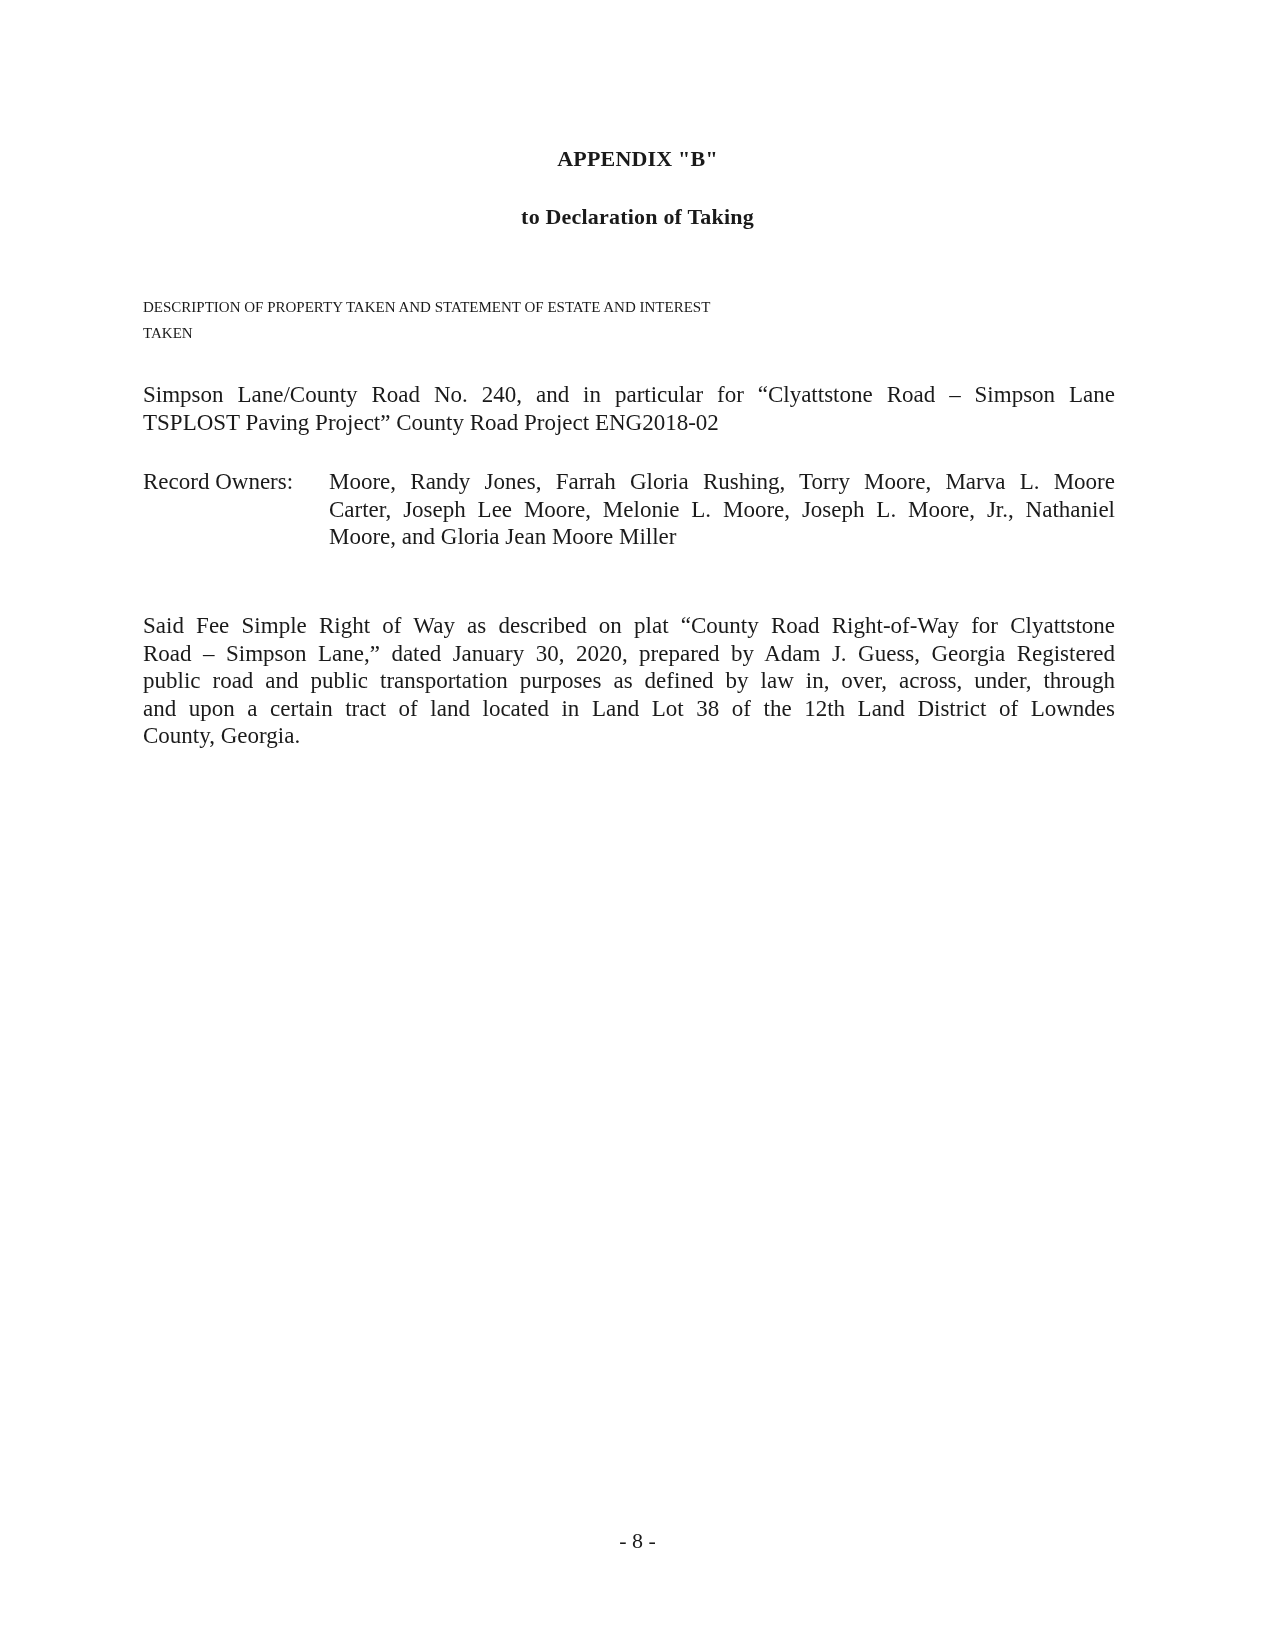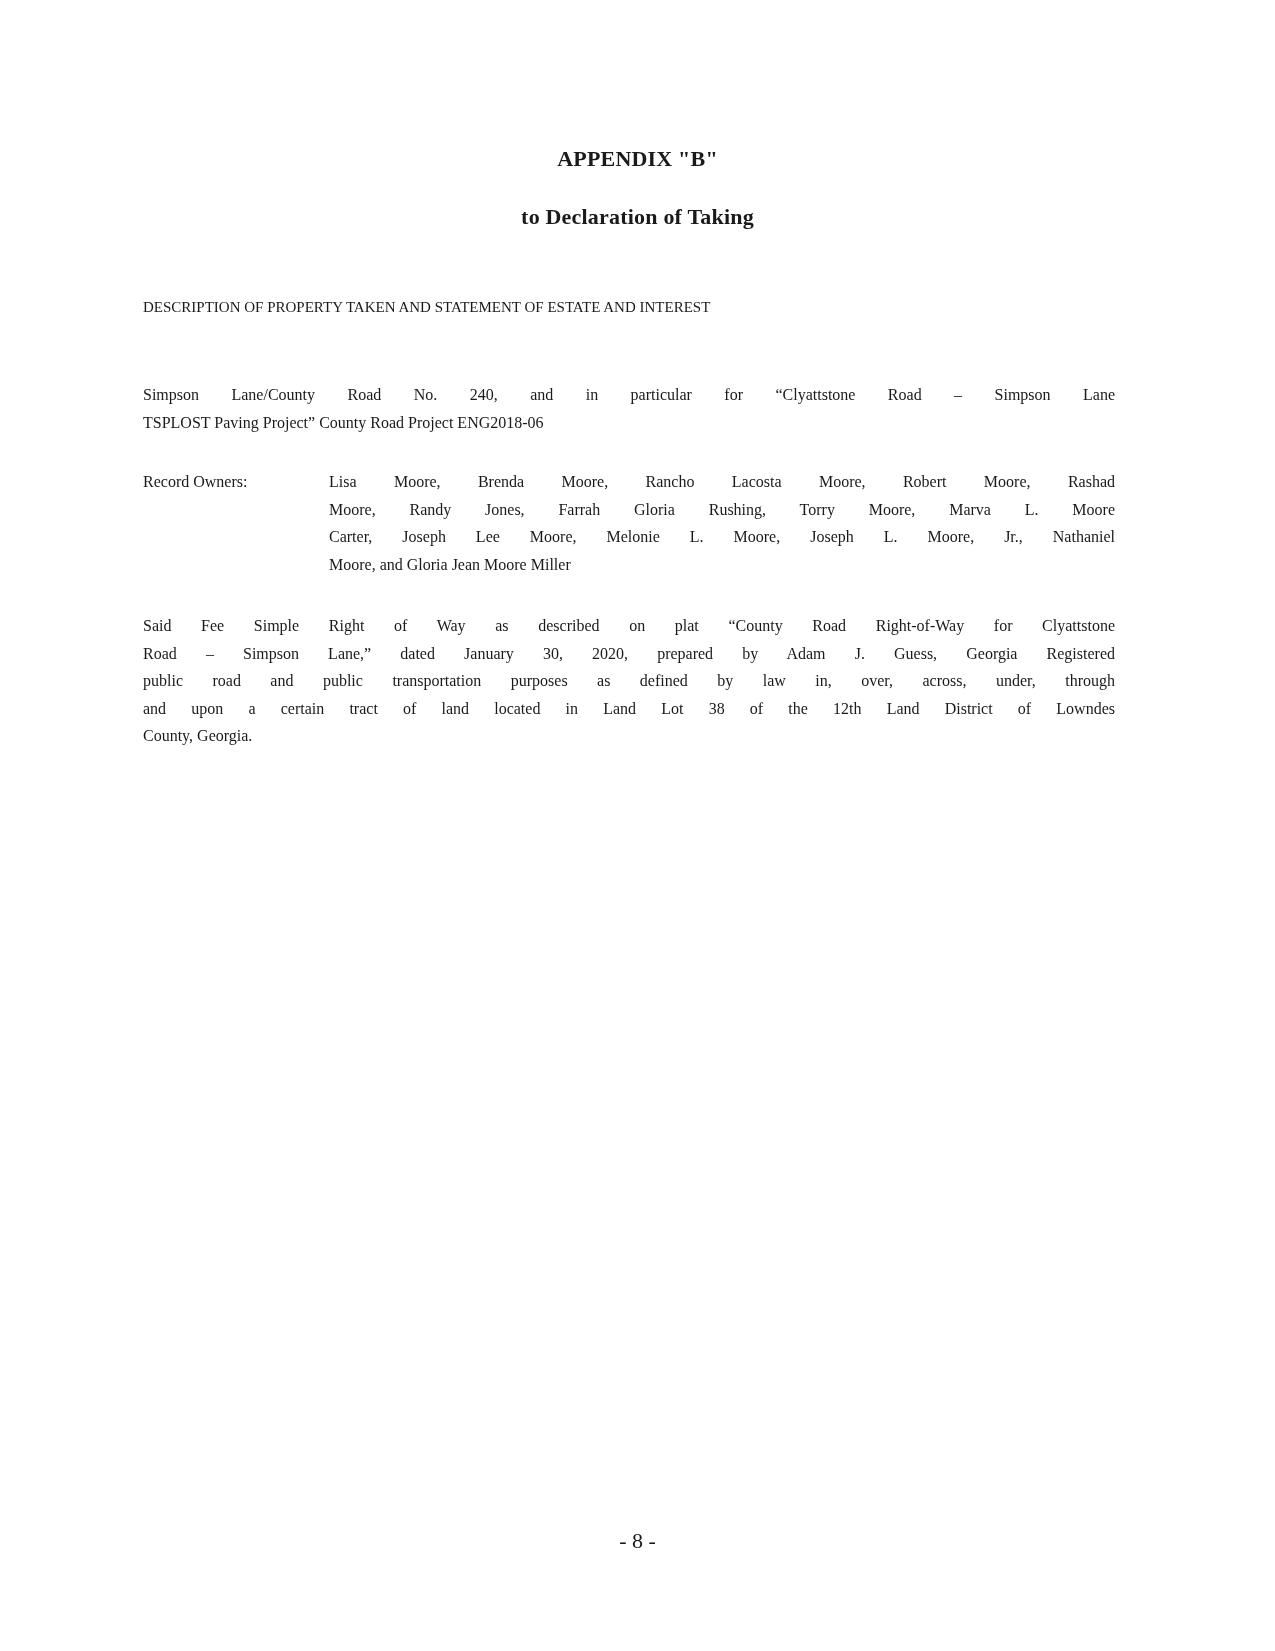--- a/index.html
+++ b/index.html
@@ -30,21 +30,21 @@
       font-size: 22px;
       letter-spacing: 0.2px;
     }
     .title-1 { top: 146px; }
     .title-2 { top: 204px; }
 
     .block {
       position: absolute;
       left: 143px;
       width: 972px;
-      font-size: 16px;
+      font-size: 23px;
       line-height: 27.5px;
       text-align: justify;
     }
     .heading-block {
       top: 294px;
       text-align: left;
       font-size: 15px;
       line-height: 26px;
     }
     .project-block {
@@ -86,31 +86,31 @@
 </head>
 <body>
 
 <div class="page">
 
   <div class="title title-1">APPENDIX "B"</div>
   <div class="title title-2">to Declaration of Taking</div>
 
   <div class="block heading-block">
     <span class="line" style="text-align-last:left">DESCRIPTION OF PROPERTY TAKEN AND STATEMENT OF ESTATE AND INTEREST</span>
+    <span class="line last">TAKEN</span>
   </div>
 
   <div class="block project-block">
     <span class="line">Simpson Lane/County Road No. 240, and in particular for “Clyattstone Road – Simpson Lane</span>
-    <span class="line last">TSPLOST Paving Project” County Road Project ENG2018-06</span>
+    <span class="line last">TSPLOST Paving Project” County Road Project ENG2018-02</span>
   </div>
 
   <div class="block owners-block">
     <div class="owners-label">Record Owners:</div>
     <div class="owners-names">
-      <span class="line">Lisa Moore, Brenda Moore, Rancho Lacosta Moore, Robert Moore, Rashad</span>
       <span class="line">Moore, Randy Jones, Farrah Gloria Rushing, Torry Moore, Marva L. Moore</span>
       <span class="line">Carter, Joseph Lee Moore, Melonie L. Moore, Joseph L. Moore, Jr., Nathaniel</span>
       <span class="line last">Moore, and Gloria Jean Moore Miller</span>
     </div>
   </div>
 
   <div class="block description-block">
     <span class="line">Said Fee Simple Right of Way as described on plat “County Road Right-of-Way for Clyattstone</span>
     <span class="line">Road – Simpson Lane,” dated January 30, 2020, prepared by Adam J. Guess, Georgia Registered</span>
     <span class="line">public road and public transportation purposes as defined by law in, over, across, under, through</span>

